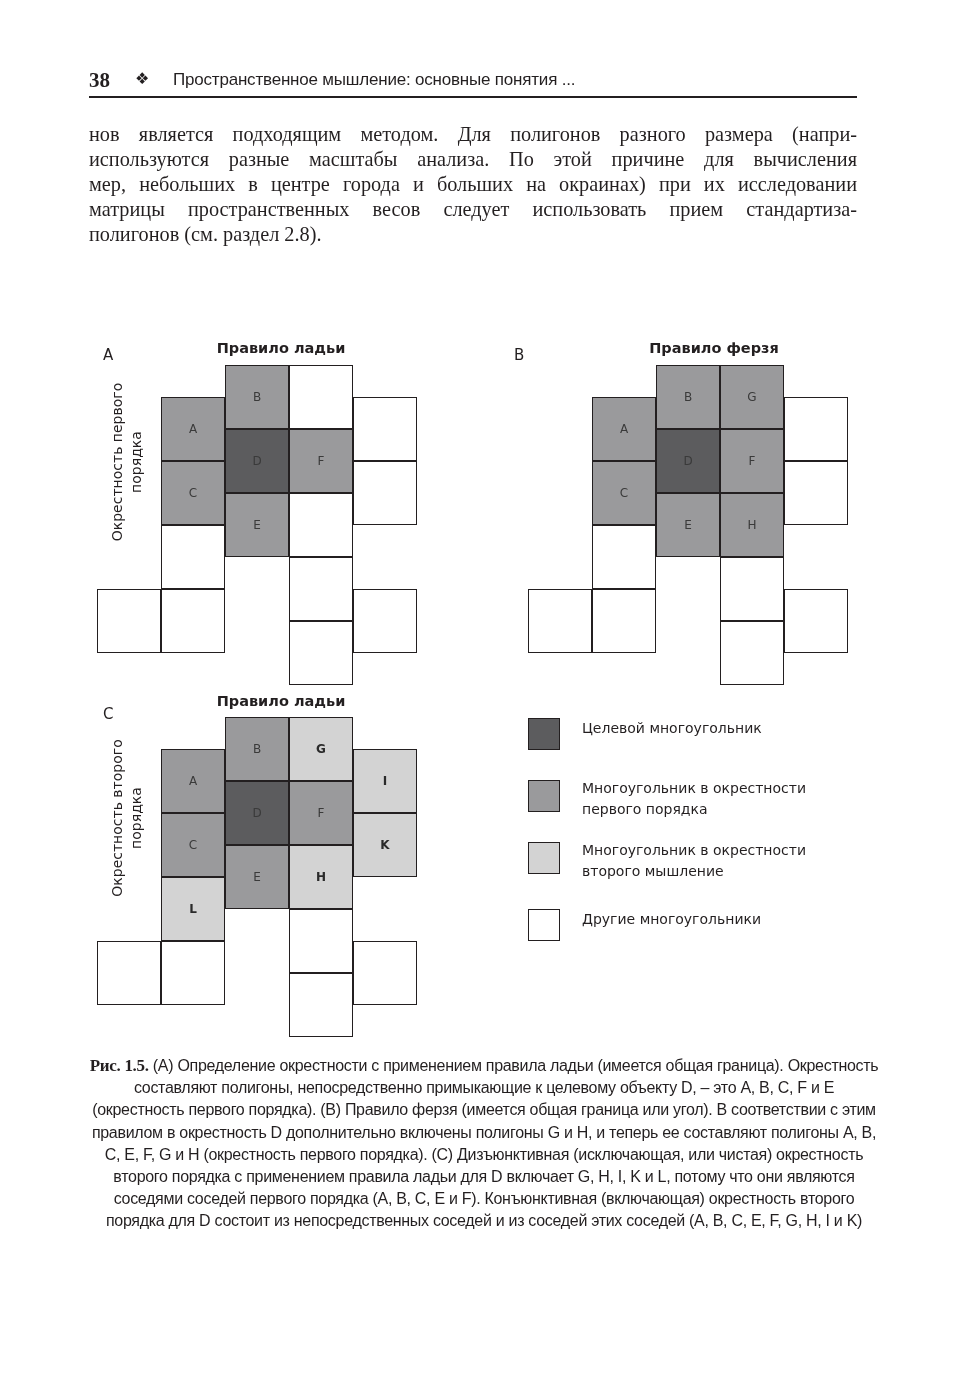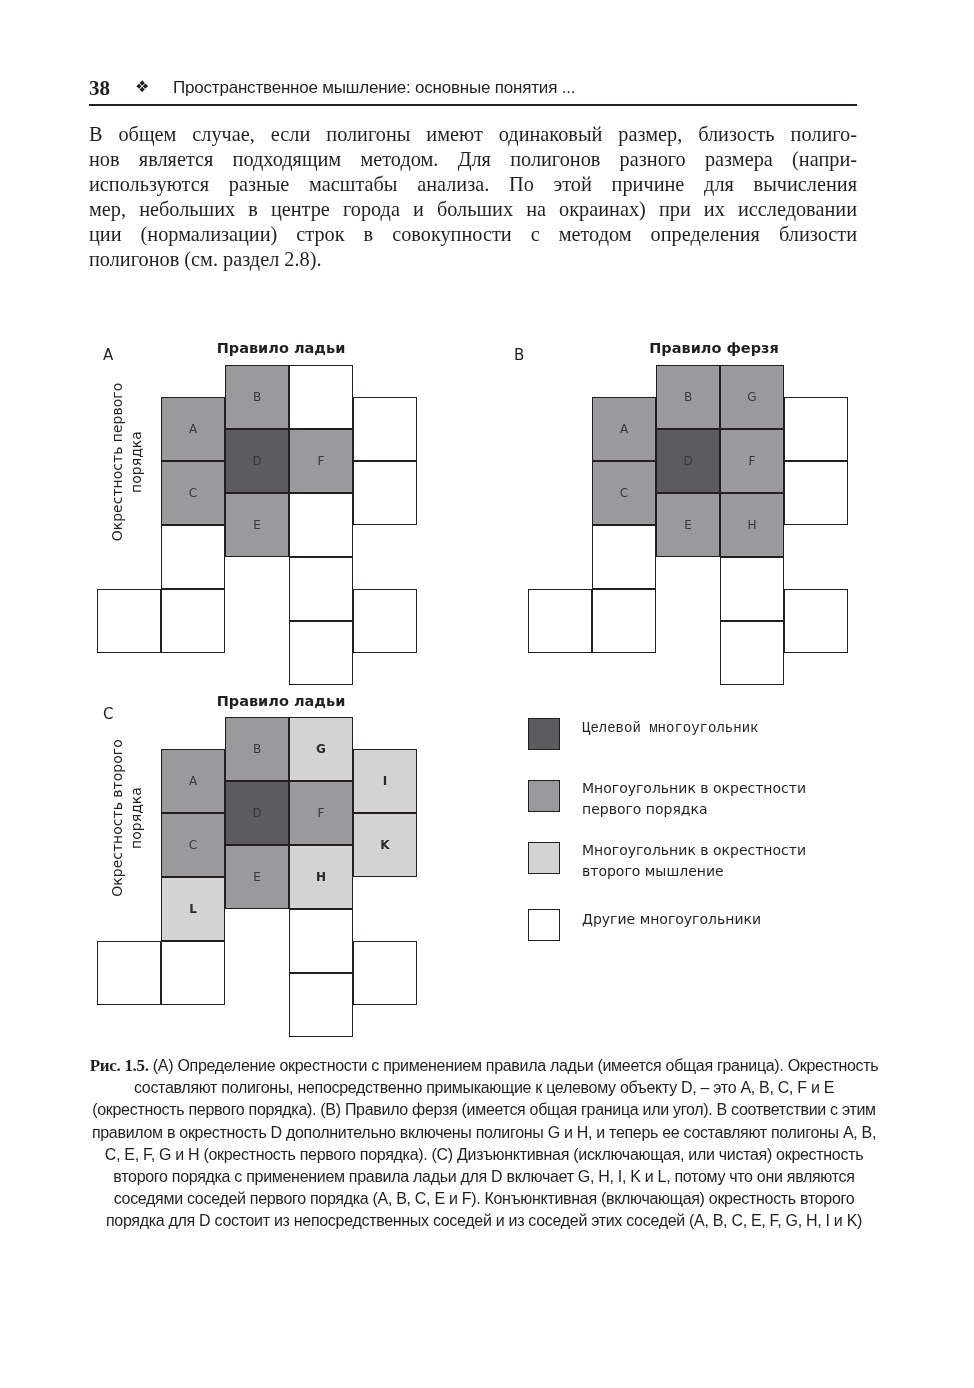--- a/index.html
+++ b/index.html
@@ -1,17 +1,17 @@
 <!DOCTYPE html>
 <html><head>
 <meta charset="utf-8">
 <style>
   html, body { margin:0; padding:0; background:#ffffff; }
   body { width:974px; height:1388px; position:relative; overflow:hidden; color:#231f20; }
-  .header { position:absolute; left:89px; top:76px; width:768px; height:28px; border-bottom:2.5px solid #231f20; }
+  .header { position:absolute; left:89px; top:68px; width:768px; height:28px; border-bottom:2.5px solid #231f20; }
   .header .pnum { position:absolute; left:0; top:0; font-family:"Liberation Serif", serif; font-weight:bold; font-size:21px; }
   .header .orn { position:absolute; left:46px; top:1px; font-family:"DejaVu Sans", sans-serif; font-size:16px; }
   .header .title { position:absolute; left:84px; top:2px; font-family:"Liberation Sans", sans-serif; font-size:17px; letter-spacing:-0.2px; }
   .body-text { position:absolute; left:89px; top:122px; width:768px; font-family:"Liberation Serif", serif; font-size:20.3px; line-height:25px; text-align:justify; }
   .body-text .line { display:block; text-align:justify; text-align-last:justify; white-space:nowrap; }
   .body-text .line.last { text-align-last:left; }
   .panel-letter { position:absolute; font-family:"DejaVu Sans", sans-serif; font-size:15px; color:#231f20; }
   .panel-title { position:absolute; font-family:"DejaVu Sans", sans-serif; font-size:14.5px; color:#231f20; width:200px; text-align:center;font-weight:bold; }
   .vlabel { position:absolute; font-family:"DejaVu Sans", sans-serif; font-size:14px; line-height:19px; color:#231f20; transform:rotate(-90deg); transform-origin:left top; text-align:center; width:200px; }
   .cell { position:absolute; width:64px; height:64px; box-sizing:border-box; border:1.5px solid #231f20; display:flex; align-items:center; justify-content:center; font-family:"DejaVu Sans", sans-serif; font-size:12px; }
@@ -28,25 +28,24 @@
 </head>
 <body>
 
 <div class="header">
   <span class="pnum">38</span>
   <span class="orn">❖</span>
   <span class="title">Пространственное мышление: основные понятия  ...</span>
 </div>
 
 <div class="body-text" id="body-text">
-    <span class="line">В общем случае, если полигоны имеют одинаковый размер, близость полиго-</span>
     <span class="line">нов является подходящим методом. Для полигонов разного размера (напри-</span>
     <span class="line">используются разные масштабы анализа. По этой причине для вычисления</span>
     <span class="line">мер, небольших в центре города и больших на окраинах) при их исследовании</span>
-    <span class="line">ции (нормализации) строк в совокупности с методом определения близости</span>
+    <span class="line">матрицы пространственных весов следует использовать прием стандартиза-</span>
     <span class="line last">полигонов (см. раздел 2.8).</span>
   </div>
 
 <div id="figure">
     <div>
       <div class="panel-letter" style="left: 103px; top: 346px;">A</div>
       <div class="panel-title" style="left: 181px; top: 340px;">Правило ладьи</div>
       <div class="vlabel" style="left: 108px; top: 562px;">Окрестность первого порядка</div>
       <div class="cell t-other" style="left: 97px; top: 589px;">
         <span></span>
@@ -200,21 +199,21 @@
       </div>
       <div class="cell t-other" style="left: 353px; top: 941px;">
         <span></span>
       </div>
     </div>
   </div>
 
 <div id="legend">
     <div class="legend-item" style="top: 718px;">
       <div class="legend-swatch" style="background: rgb(92, 92, 94);"></div>
-      <div class="legend-text" style="top: 0px; font-family: Liberation Mono, monospace;">Целевой многоугольник</div>
+      <div class="legend-text" style="top: 0px;">Целевой многоугольник</div>
     </div>
     <div class="legend-item" style="top: 780px;">
       <div class="legend-swatch" style="background: rgb(154, 154, 156);"></div>
       <div class="legend-text">Многоугольник в окрестности первого порядка</div>
     </div>
     <div class="legend-item" style="top: 842px;">
       <div class="legend-swatch" style="background: rgb(211, 211, 211);"></div>
       <div class="legend-text">Многоугольник в окрестности второго мышление</div>
     </div>
     <div class="legend-item" style="top: 909px;">

